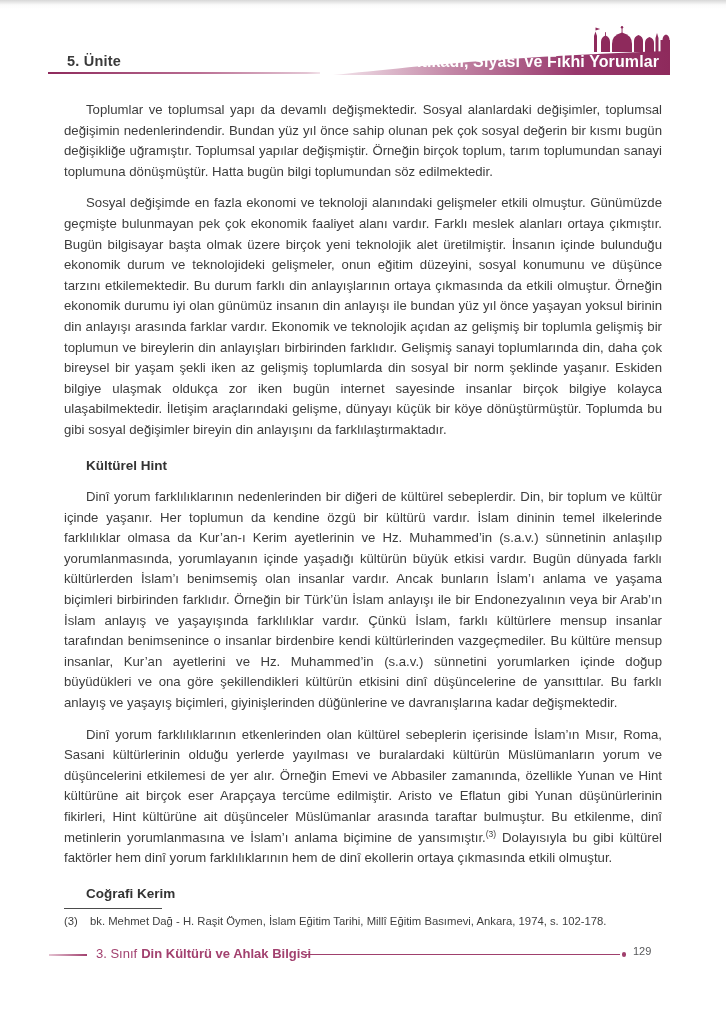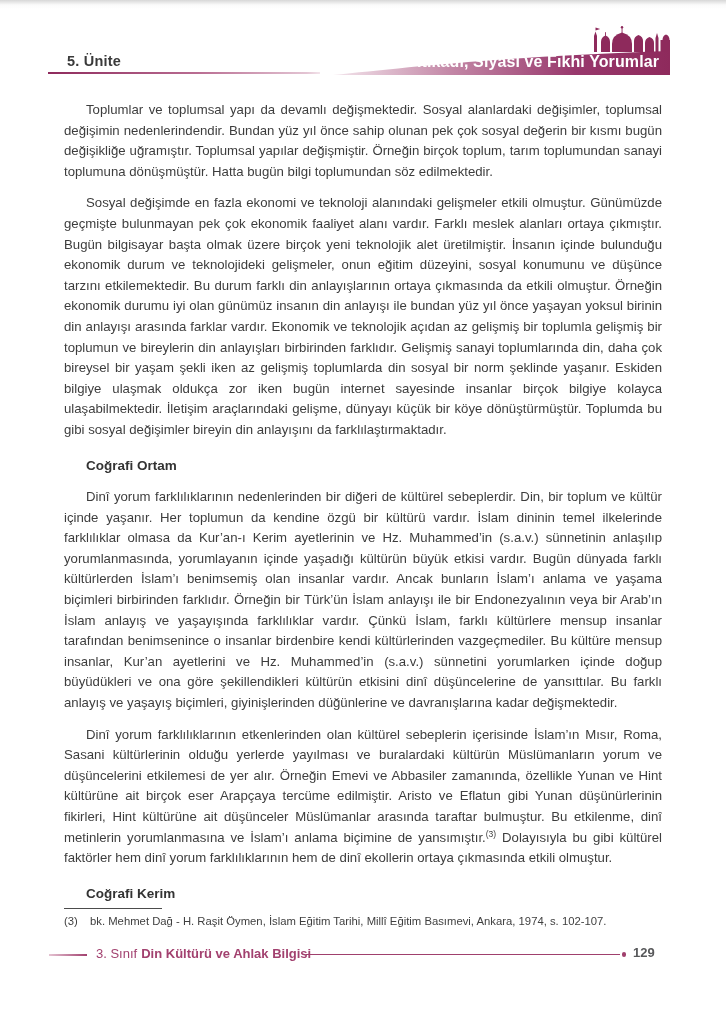--- a/index.html
+++ b/index.html
@@ -56,21 +56,21 @@
     position:absolute; left:49px; top:9px; width:38px; height:1.5px;
     background:linear-gradient(90deg, #e5c3d2, #a2416f);
   }
   .footer-course { position:absolute; left:96px; top:1px; font-size:13px; color:#a2416f; white-space:nowrap; }
   .footer-course .course-name { font-weight:bold; margin-left:4px; }
   .footer-line-right { position:absolute; left:306px; top:9px; width:314px; height:1.2px; background:#a0406d; }
   .footer-line-right::after {
     content:""; position:absolute; right:-6px; top:-1.6px;
     width:4.4px; height:4.4px; border-radius:50%; background:#a0406d;
   }
-  .footer-page-number { position:absolute; left:633px; top:0; font-size:13px; color:#57585a;font-weight:bold; }
+  .footer-page-number { position:absolute; left:633px; top:0; font-size:11px; color:#57585a; }
 </style>
 </head>
 <body>
 
 <div class="page">
   <div class="scan-edge"></div>
 
   <div class="unit-label">5. Ünite</div>
   <div class="unit-underline"></div>
 
@@ -100,32 +100,32 @@
     <path d="M42 26 V15 Q42 10.5 46.5 9 Q51 10.5 51 15 V26 Z"></path>
     <path d="M53 26 V17 Q53 12.5 57.5 11 Q62 12.5 62 17 V26 Z"></path>
     <path d="M63.5 26 V12 L65 7 L66.5 12 V26 Z"></path>
     <path d="M68.5 26 V14 H78 V26 Z"></path>
     <path d="M70.5 14 Q70.5 9.5 74 8.5 Q77.5 9.5 77.5 14 Z"></path>
   </svg>
 
   <div class="body-col">
     <p>Toplumlar ve toplumsal yapı da devamlı değişmektedir. Sosyal alanlardaki değişimler, toplumsal değişimin nedenlerindendir. Bundan yüz yıl önce sahip olunan pek çok sosyal değerin bir kısmı bugün değişikliğe uğramıştır. Toplumsal yapılar değişmiştir. Örneğin birçok toplum, tarım toplumundan sanayi toplumuna dönüşmüştür. Hatta bugün bilgi toplumundan söz edilmektedir.</p>
     <p>Sosyal değişimde en fazla ekonomi ve teknoloji alanındaki gelişmeler etkili olmuştur. Günümüzde geçmişte bulunmayan pek çok ekonomik faaliyet alanı vardır. Farklı meslek alanları ortaya çıkmıştır. Bugün bilgisayar başta olmak üzere birçok yeni teknolojik alet üretilmiştir. İnsanın içinde bulunduğu ekonomik durum ve teknolojideki gelişmeler, onun eğitim düzeyini, sosyal konumunu ve düşünce tarzını etkilemektedir. Bu durum farklı din anlayışlarının ortaya çıkmasında da etkili olmuştur. Örneğin ekonomik durumu iyi olan günümüz insanın din anlayışı ile bundan yüz yıl önce yaşayan yoksul birinin din anlayışı arasında farklar vardır. Ekonomik ve teknolojik açıdan az gelişmiş bir toplumla gelişmiş bir toplumun ve bireylerin din anlayışları birbirinden farklıdır. Gelişmiş sanayi toplumlarında din, daha çok bireysel bir yaşam şekli iken az gelişmiş toplumlarda din sosyal bir norm şeklinde yaşanır. Eskiden bilgiye ulaşmak oldukça zor iken bugün internet sayesinde insanlar birçok bilgiye kolayca ulaşabilmektedir. İletişim araçlarındaki gelişme, dünyayı küçük bir köye dönüştürmüştür. Toplumda bu gibi sosyal değişimler bireyin din anlayışını da farklılaştırmaktadır.</p>
-    <h3>Coğrafi Ortam</h3>
+    <h3>Kültürel Hint</h3>
     <p>Dinî yorum farklılıklarının nedenlerinden bir diğeri de kültürel sebeplerdir. Din, bir toplum ve kültür içinde yaşanır. Her toplumun da kendine özgü bir kültürü vardır. İslam dininin temel ilkelerinde farklılıklar olmasa da Kur’an-ı Kerim ayetlerinin ve Hz. Muhammed’in (s.a.v.) sünnetinin anlaşılıp yorumlanmasında, yorumlayanın içinde yaşadığı kültürün büyük etkisi vardır. Bugün dünyada farklı kültürlerden İslam’ı benimsemiş olan insanlar vardır. Ancak bunların İslam’ı anlama ve yaşama biçimleri birbirinden farklıdır. Örneğin bir Türk’ün İslam anlayışı ile bir Endonezyalının veya bir Arab’ın İslam anlayış ve yaşayışında farklılıklar vardır. Çünkü İslam, farklı kültürlere mensup insanlar tarafından benimsenince o insanlar birdenbire kendi kültürlerinden vazgeçmediler. Bu kültüre mensup insanlar, Kur’an ayetlerini ve Hz. Muhammed’in (s.a.v.) sünnetini yorumlarken içinde doğup büyüdükleri ve ona göre şekillendikleri kültürün etkisini dinî düşüncelerine de yansıttılar. Bu farklı anlayış ve yaşayış biçimleri, giyinişlerinden düğünlerine ve davranışlarına kadar değişmektedir.</p>
     <p><span>Dinî yorum farklılıklarının etkenlerinden olan kültürel sebeplerin içerisinde İslam’ın Mısır, Roma, Sasani kültürlerinin olduğu yerlerde yayılması ve buralardaki kültürün Müslümanların yorum ve düşüncelerini etkilemesi de yer alır. Örneğin Emevi ve Abbasiler zamanında, özellikle Yunan ve Hint kültürüne ait birçok eser Arapçaya tercüme edilmiştir. Aristo ve Eflatun gibi Yunan düşünürlerinin fikirleri, Hint kültürüne ait düşünceler Müslümanlar arasında taraftar bulmuştur. Bu etkilenme, dinî metinlerin yorumlanmasına ve İslam’ı anlama biçimine de yansımıştır.</span><sup>(3)</sup><span> Dolayısıyla bu gibi kültürel faktörler hem dinî yorum farklılıklarının hem de dinî ekollerin ortaya çıkmasında etkili olmuştur.</span></p>
     <h3>Coğrafi Kerim</h3>
     <p>Dinî yorum farklılıklarının sebeplerinden bir diğeri de coğrafi ortamdır. Coğrafi ortamla kastedilen daha çok iklim koşullarıdır. İklimin yaşam koşullarını kolaylaştırması ya da zorlaştırması, dinî konulara yaklaşımı da farklılaştırmaktadır. Dolayısıyla dinî konulardaki yorumlarda coğrafi sebepler etkili olmuştur. Çünkü soğuk iklime sahip olan bölgelerdeki insanın, giyimi ılıman ve sıcak iklimlere göre farklıdır. Soğuk</p>
   </div>
 
   <div class="footnote">
     <div class="footnote-rule"></div>
     <div class="footnote-row">
       <span class="footnote-marker">(3)</span>
-      <span class="footnote-text">bk. Mehmet Dağ - H. Raşit Öymen, İslam Eğitim Tarihi, Millî Eğitim Basımevi, Ankara, 1974, s. 102-107.</span>
+      <span class="footnote-text">bk. Mehmet Dağ - H. Raşit Öymen, İslam Eğitim Tarihi, Millî Eğitim Basımevi, Ankara, 1974, s. 102-178.</span>
     </div>
   </div>
 
   <div class="footer">
     <div class="footer-line-left"></div>
     <div class="footer-course">
       <span>3. Sınıf</span><span class="course-name">Din Kültürü ve Ahlak Bilgisi</span>
     </div>
     <div class="footer-line-right"></div>
     <div class="footer-page-number">129</div>

